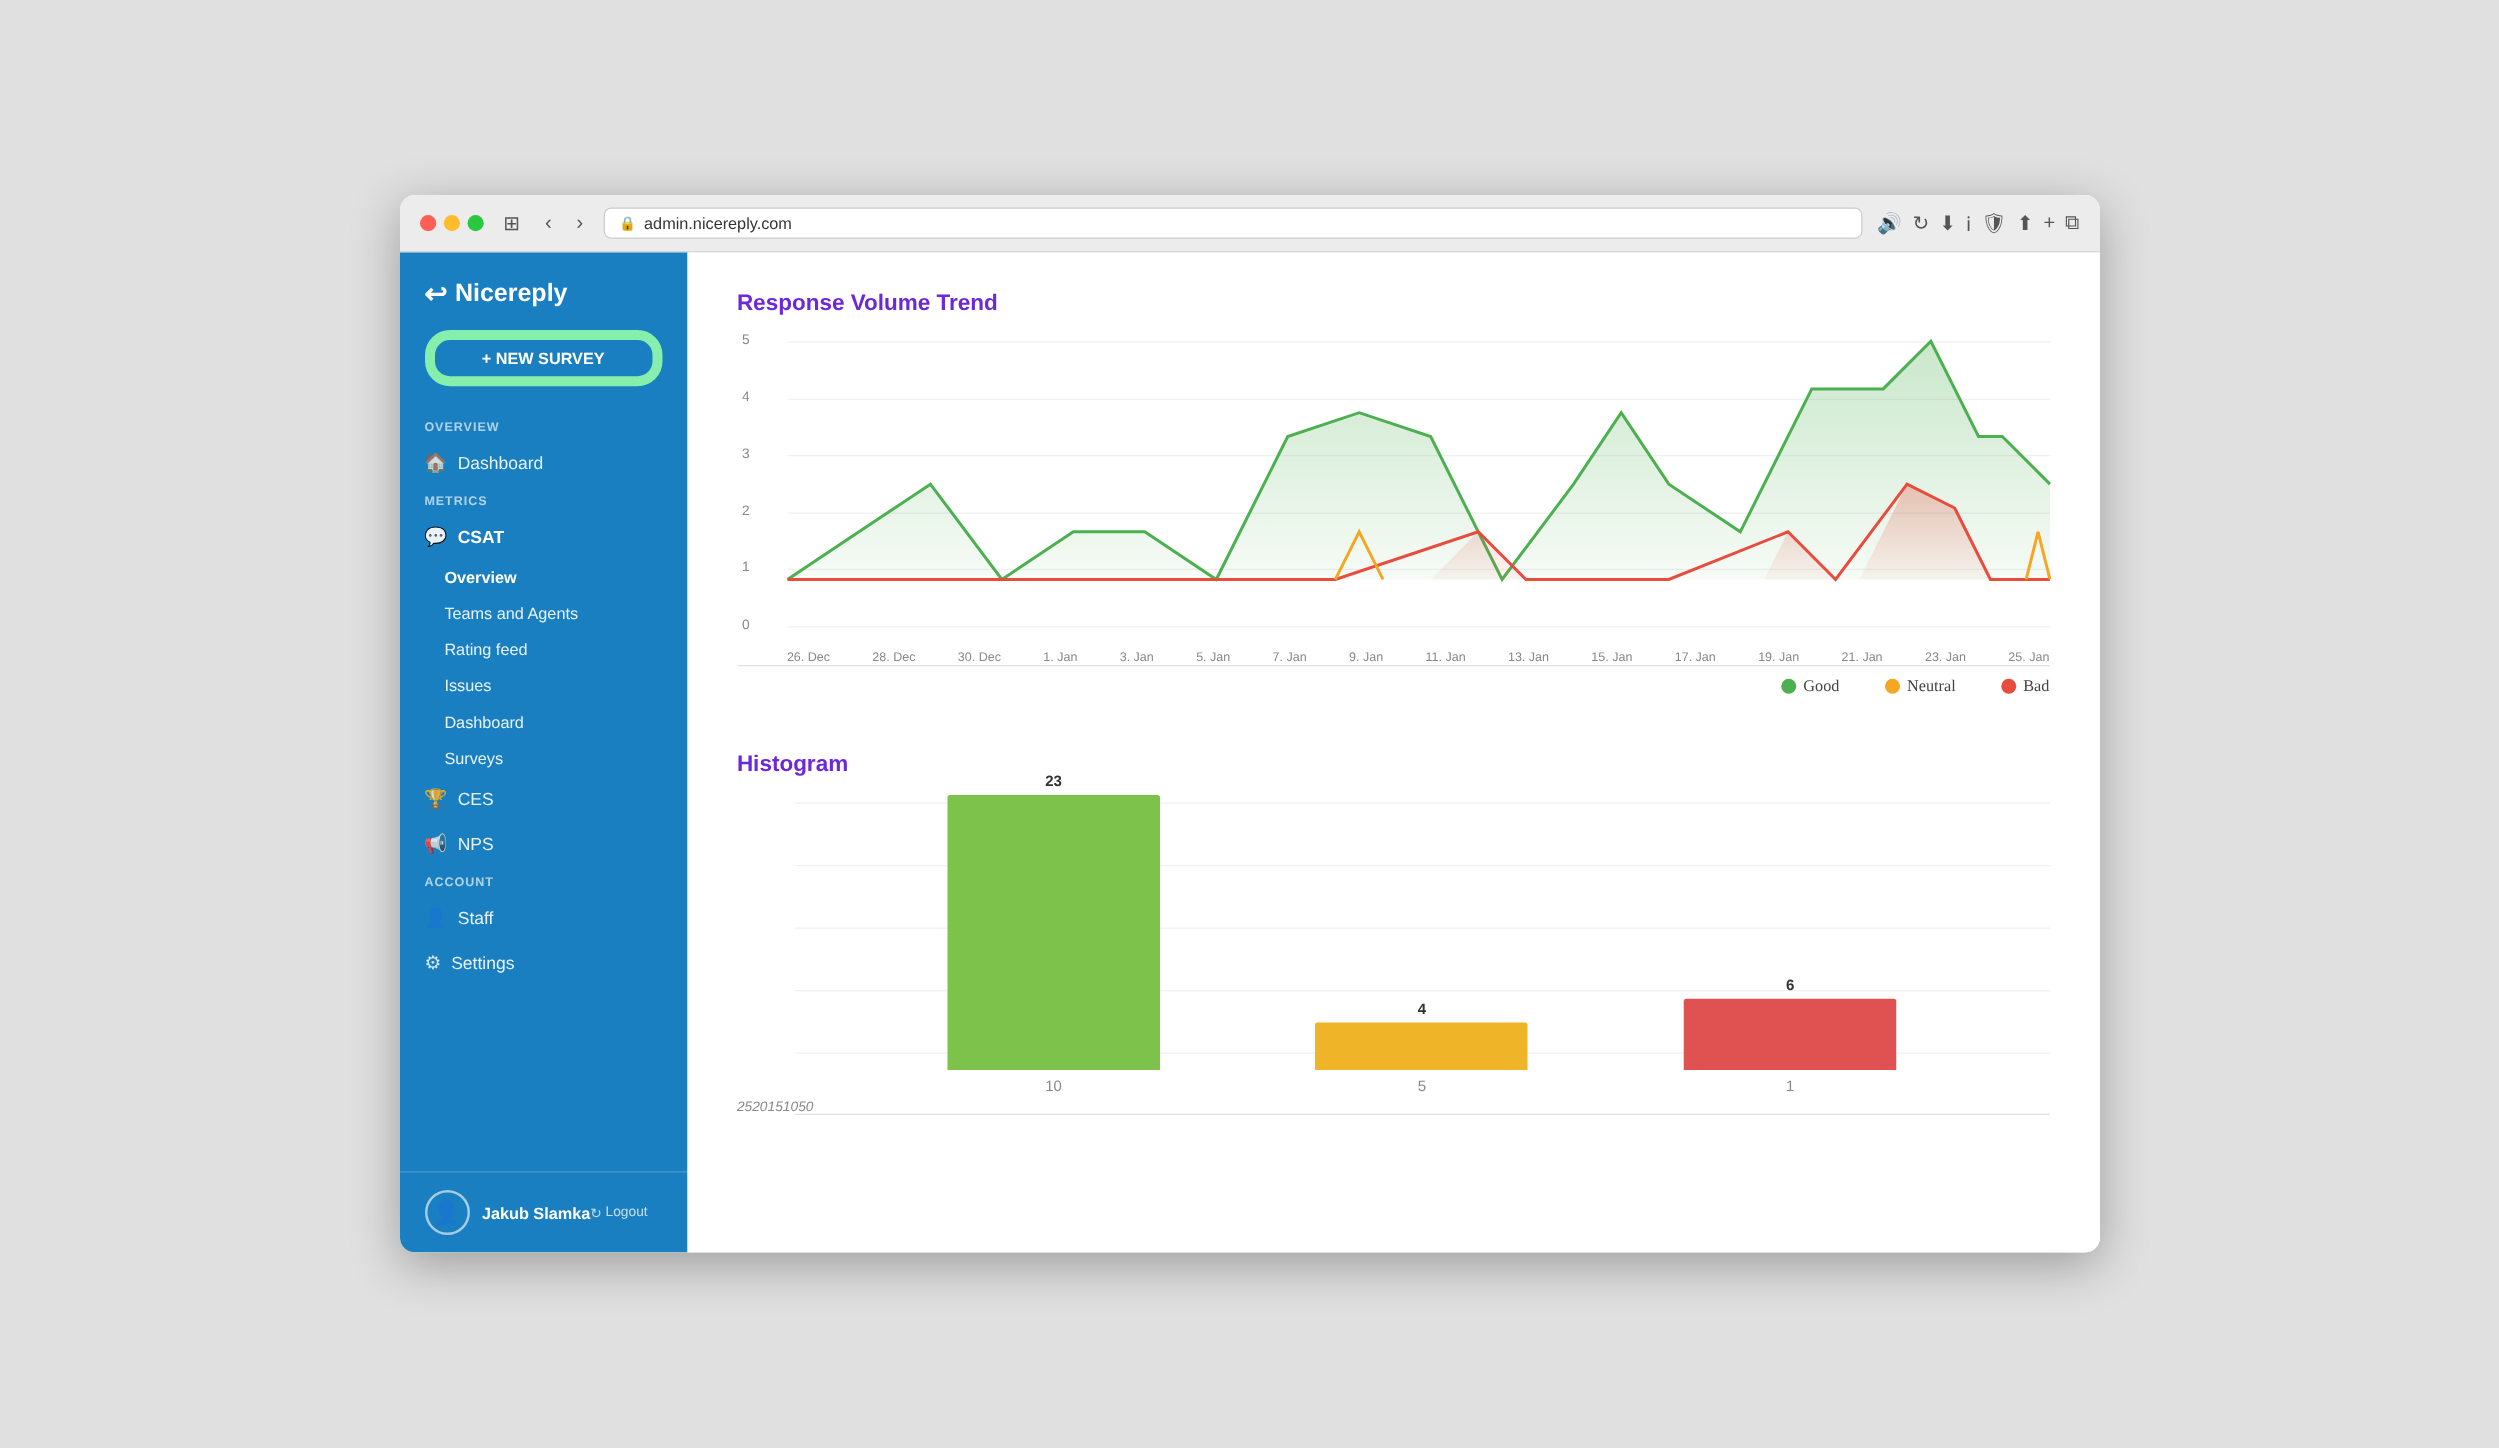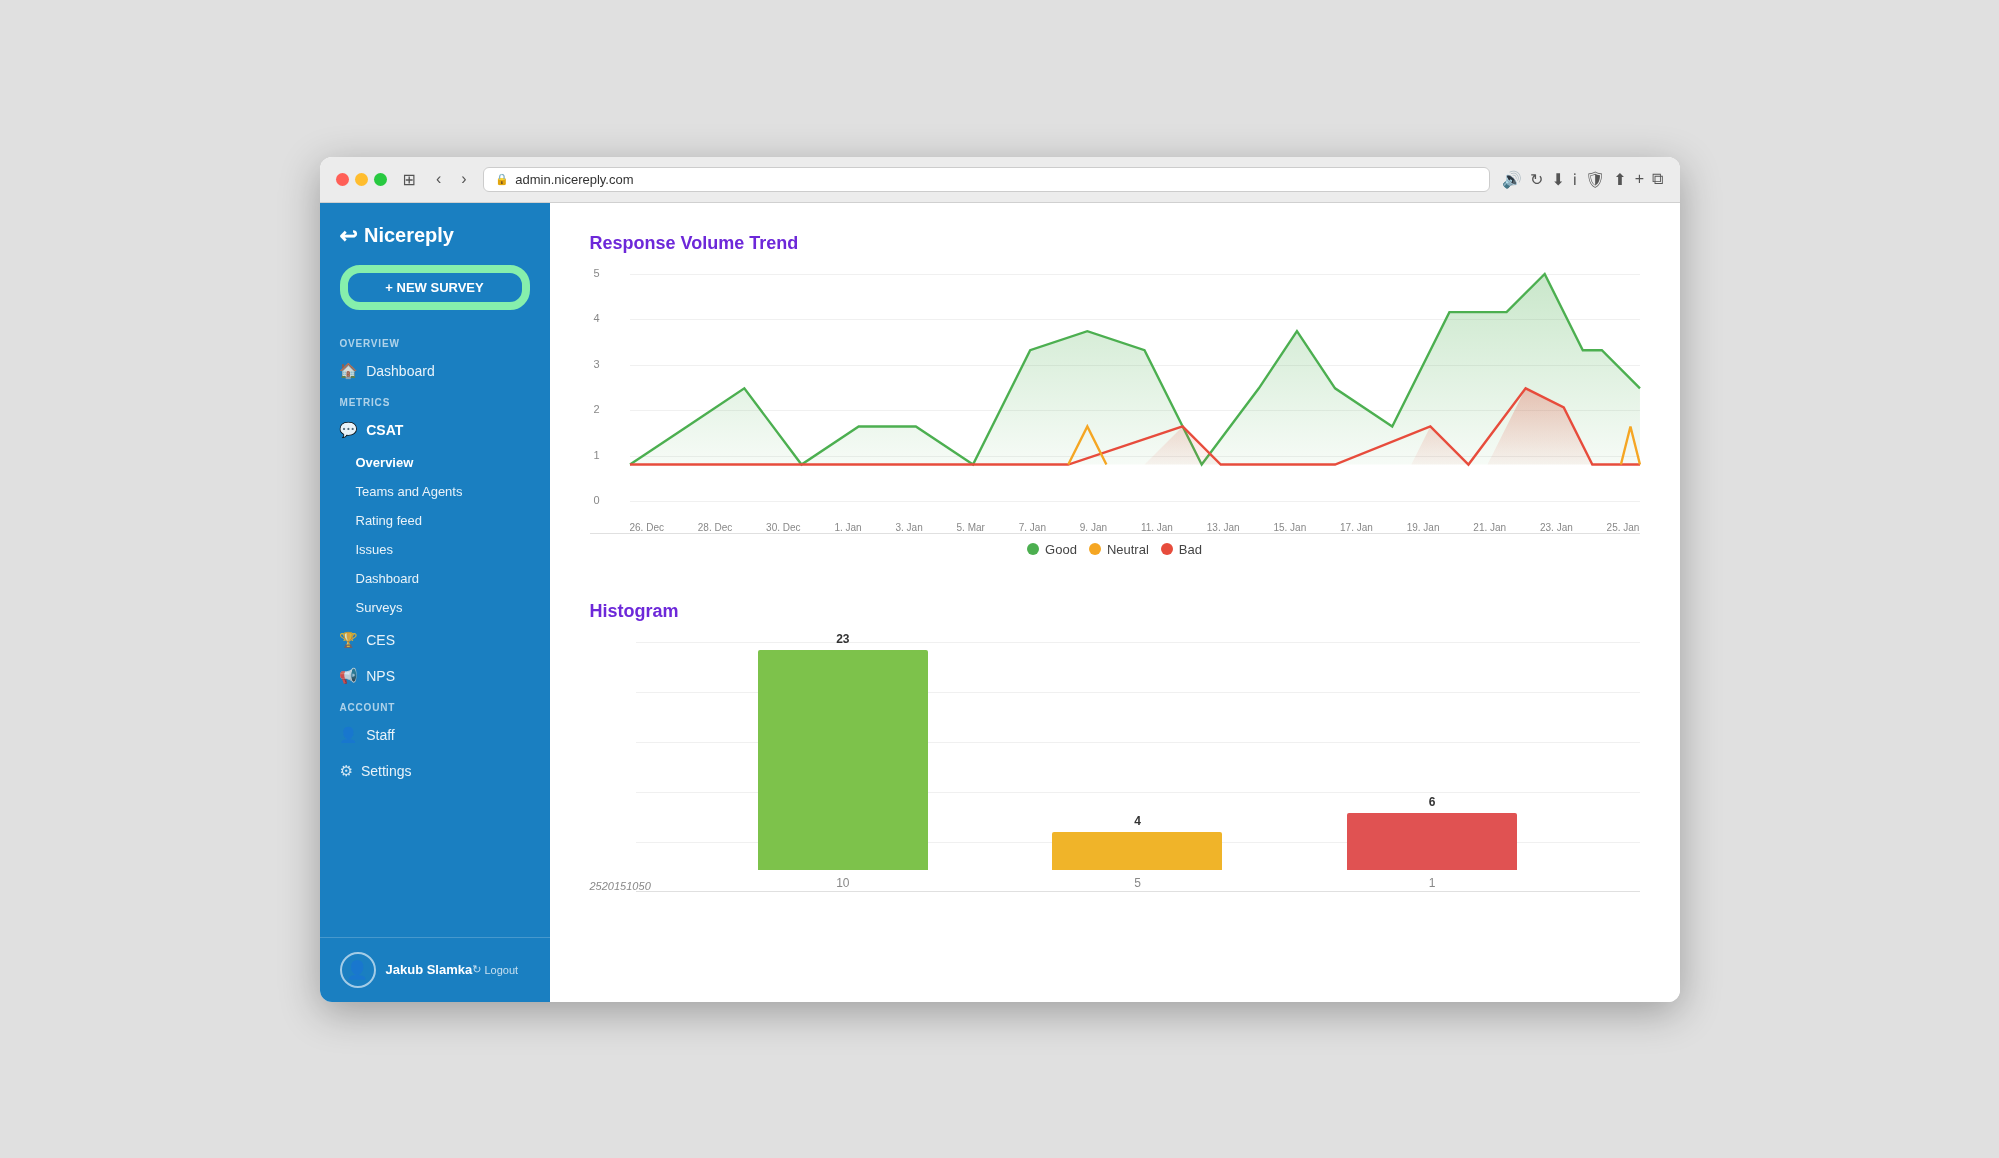--- a/index.html
+++ b/index.html
@@ -213,24 +213,25 @@
       left: 40px;
       right: 0;
       display: flex;
       justify-content: space-between;
     }
 
     .x-label { font-size: 10px; color: #888; text-align: center; }
 
     .chart-legend {
       display: flex;
-      justify-content: center;
-      gap: 12px;
+      justify-content: flex-end;
+      gap: 36px;
       margin-top: 8px;
       padding-bottom: 4px;
+      font-family: Liberation Serif, serif;
     }
 
     .legend-item {
       display: flex;
       align-items: center;
       gap: 6px;
       font-size: 13px;
       color: #444;
     }
 
@@ -404,21 +405,21 @@
             <path d="M460,200 L480,160 L500,200" fill="none" stroke="#f5a623" stroke-width="2.5"></path>
             <path d="M1040,200 L1050,160 L1060,200" fill="none" stroke="#f5a623" stroke-width="2.5"></path>
           </svg>
 
           <div class="x-axis">
             <span class="x-label">26. Dec</span>
             <span class="x-label">28. Dec</span>
             <span class="x-label">30. Dec</span>
             <span class="x-label">1. Jan</span>
             <span class="x-label">3. Jan</span>
-            <span class="x-label">5. Mar</span>
+            <span class="x-label">5. Jan</span>
             <span class="x-label">7. Jan</span>
             <span class="x-label">9. Jan</span>
             <span class="x-label">11. Jan</span>
             <span class="x-label">13. Jan</span>
             <span class="x-label">15. Jan</span>
             <span class="x-label">17. Jan</span>
             <span class="x-label">19. Jan</span>
             <span class="x-label">21. Jan</span>
             <span class="x-label">23. Jan</span>
             <span class="x-label">25. Jan</span>
@@ -457,21 +458,21 @@
 
           <div style="position:absolute; top:0; left:46px; right:0; bottom:40px;">
 
             <div style="position:absolute;top:0;left:0;right:0;border-top:1px solid #f0f0f0;"></div>
             <div style="position:absolute;top:20%;left:0;right:0;border-top:1px solid #f0f0f0;"></div>
             <div style="position:absolute;top:40%;left:0;right:0;border-top:1px solid #f0f0f0;"></div>
             <div style="position:absolute;top:60%;left:0;right:0;border-top:1px solid #f0f0f0;"></div>
             <div style="position:absolute;top:80%;left:0;right:0;border-top:1px solid #f0f0f0;"></div>
             <div style="position:absolute;bottom:0;left:0;right:0;border-top:1px solid #e0e0e0;"></div>
 
-            <div style="position:absolute; top:0; left:0; right:0; bottom:0; display:flex; align-items:flex-end; justify-content:space-around; padding: 2px 60px;">
+            <div style="position:absolute; top:0; left:0; right:0; bottom:0; display:flex; align-items:flex-end; justify-content:space-around; padding: 16px 60px;">
 
               <div style="display:flex;flex-direction:column;align-items:center;position:relative;">
                 <span style="font-size:12px;font-weight:600;color:#333;margin-bottom:4px;">23</span>
                 <div style="width:170px;height:220px;background:#7dc24b;border-radius:2px 2px 0 0;"></div>
                 <span style="font-size:12px;color:#888;margin-top:6px;">10</span>
               </div>
 
               <div style="display:flex;flex-direction:column;align-items:center;position:relative;">
                 <span style="font-size:12px;font-weight:600;color:#333;margin-bottom:4px;">4</span>
                 <div style="width:170px;height:38px;background:#f0b429;border-radius:2px 2px 0 0;"></div>

